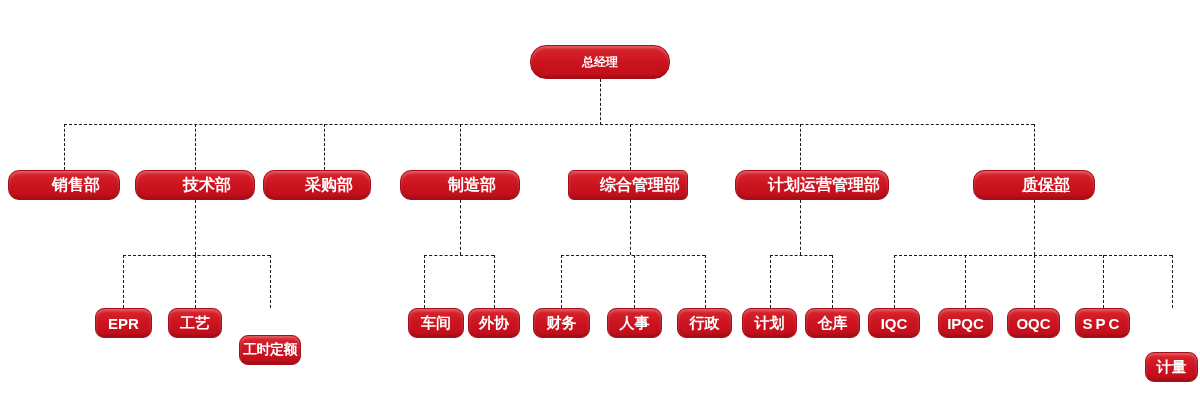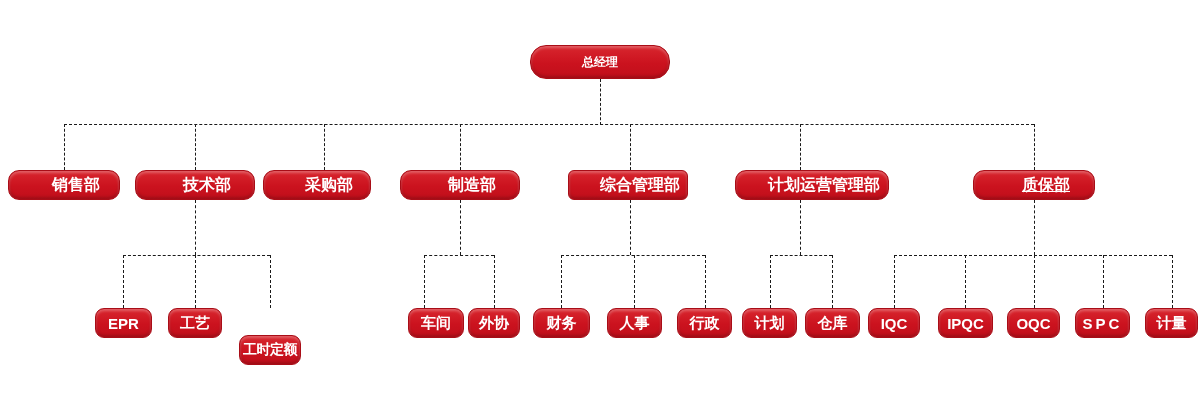--- a/index.html
+++ b/index.html
@@ -105,15 +105,15 @@
   <div class="node l3" style="left:468px;  width:52px;">外协</div>
   <div class="node l3" style="left:533px;  width:57px;">财务</div>
   <div class="node l3" style="left:607px;  width:55px;">人事</div>
   <div class="node l3" style="left:677px;  width:55px;">行政</div>
   <div class="node l3" style="left:742px;  width:55px;">计划</div>
   <div class="node l3" style="left:805px;  width:55px;">仓库</div>
   <div class="node l3" style="left:868px;  width:52px;">IQC</div>
   <div class="node l3" style="left:938px;  width:55px;">IPQC</div>
   <div class="node l3" style="left:1007px; width:53px;">OQC</div>
   <div class="node l3 spaced" style="left:1075px; width:55px;">SPC</div>
-  <div class="node l3" style="left:1145px; width:53px;">计量</div>
+  <div class="node l3" style="left:1145px; width:53px;margin-top:44px;">计量</div>
 
 </div>
 
 </body></html>

